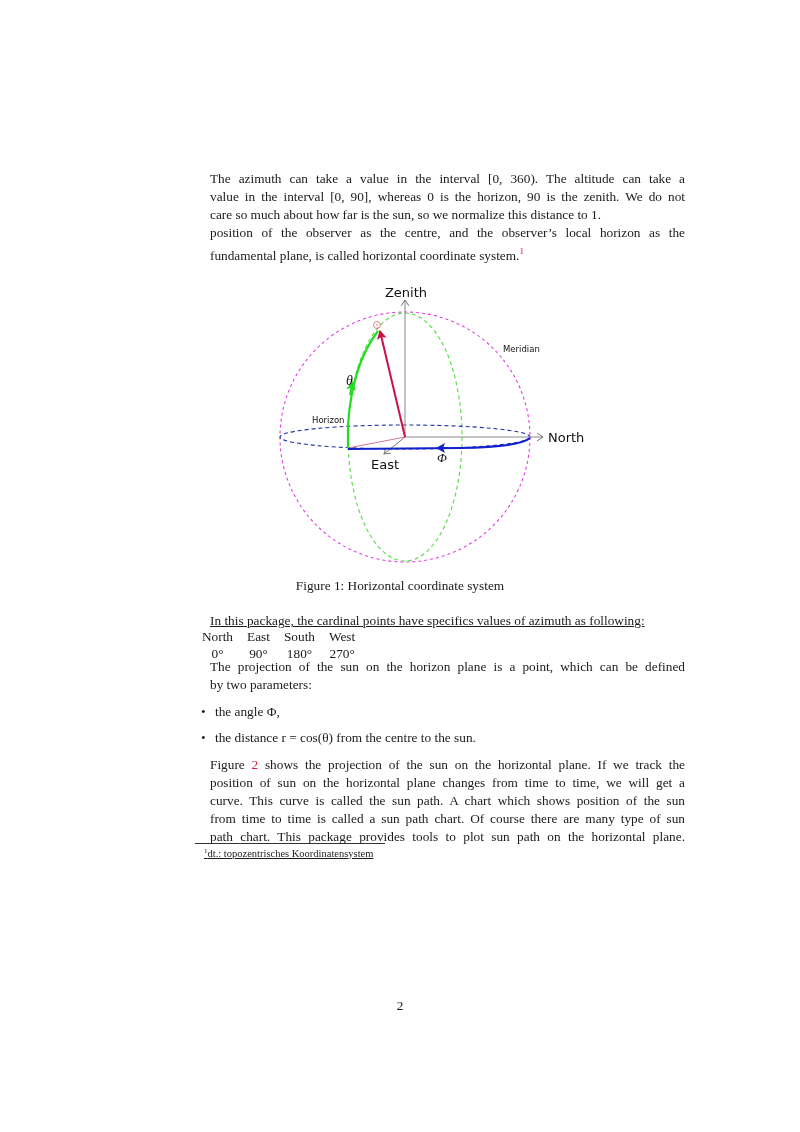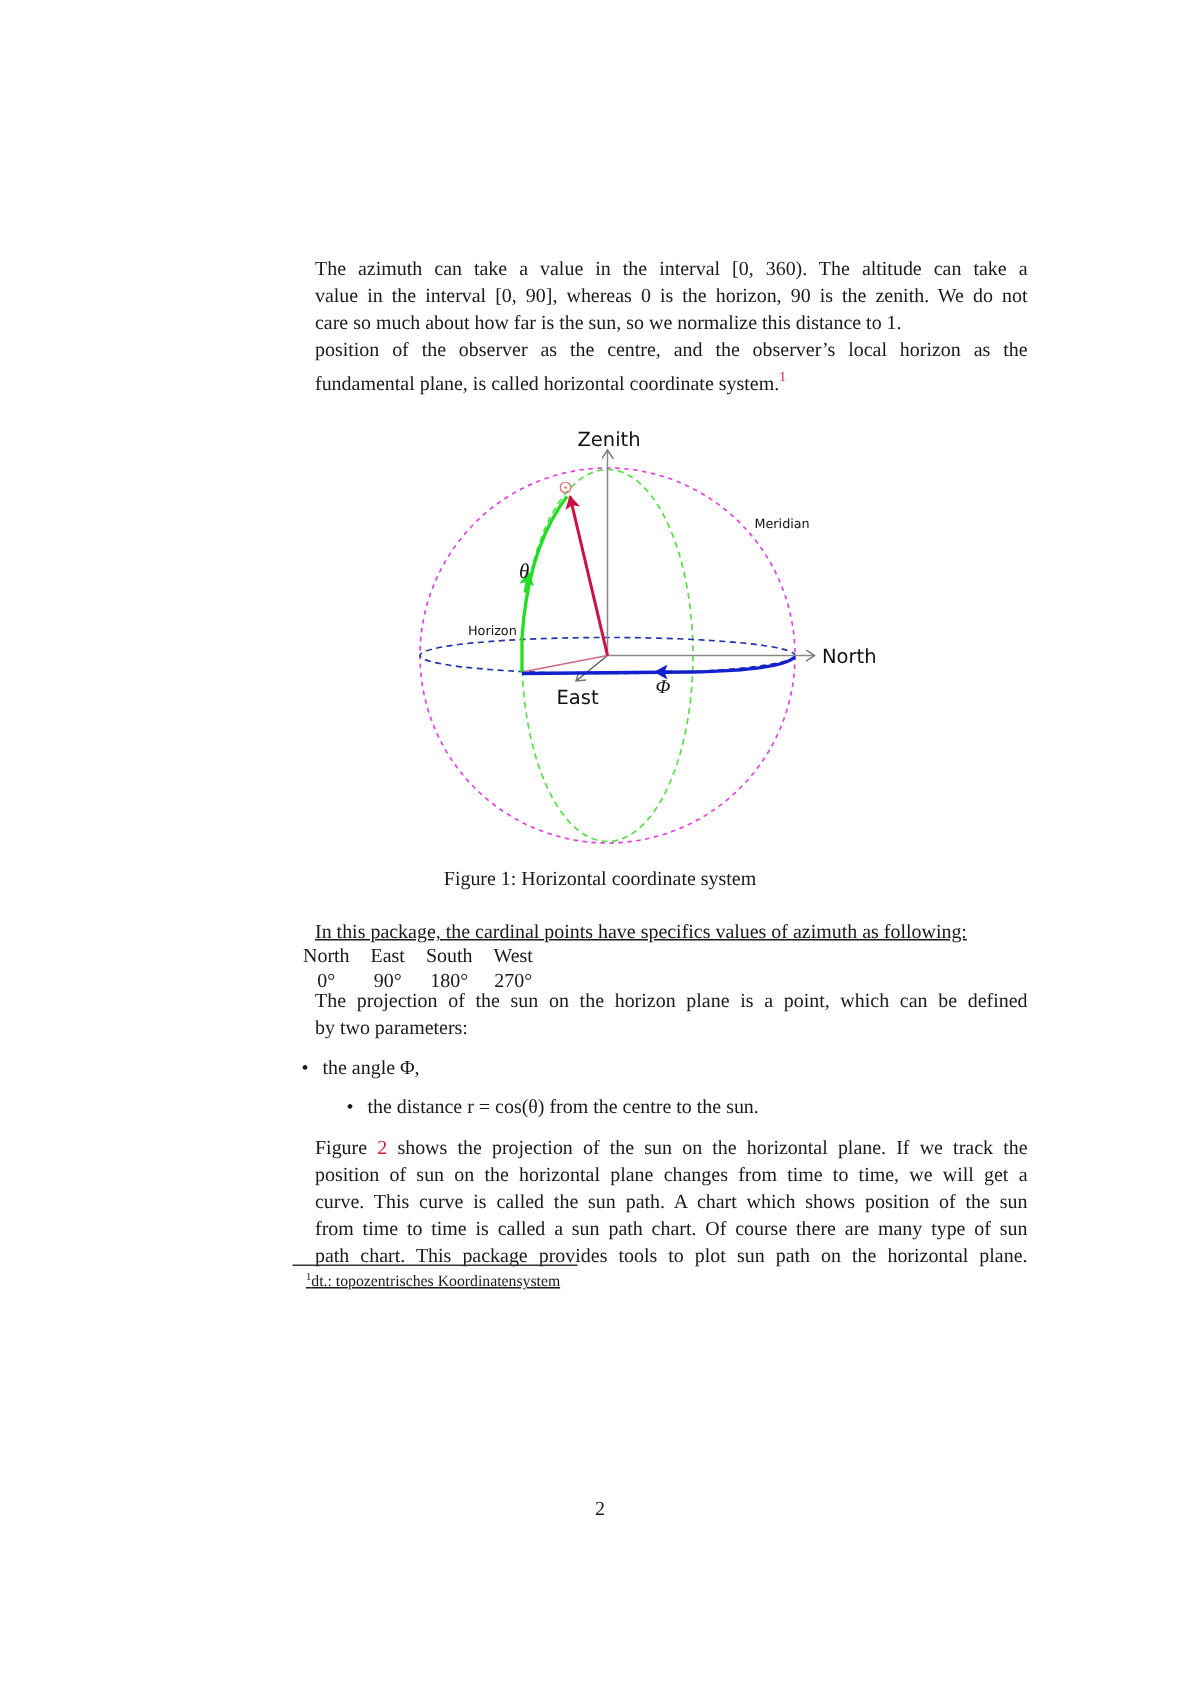--- a/index.html
+++ b/index.html
@@ -117,21 +117,21 @@
       </table>
   </div>
 
   <div class="text-block" style="top:658px;">
     <span class="line">The projection of the sun on the horizon plane is a point, which can be defined</span>
     <span class="line last">by two parameters:</span>
   </div>
 
   <div class="bullets">
     <div class="bullet-item" style="top:4px;">the angle Φ,</div>
-    <div class="bullet-item" style="top:30px;margin-left:30px;">the distance r = cos(θ) from the centre to the sun.</div>
+    <div class="bullet-item" style="top:30px;">the distance r = cos(θ) from the centre to the sun.</div>
   </div>
 
   <div class="text-block" style="top:756px;">
     <span class="line"><span>Figure </span><a class="ref">2</a><span> shows the projection of the sun on the horizontal plane.  If we track the</span></span>
     <span class="line">position of sun on the horizontal plane changes from time to time, we will get a</span>
     <span class="line">curve.  This curve is called the sun path.  A chart which shows position of the sun</span>
     <span class="line">from time to time is called a sun path chart.  Of course there are many type of sun</span>
     <span class="line">path chart.  This package provides tools to plot sun path on the horizontal plane.</span>
   </div>
 

